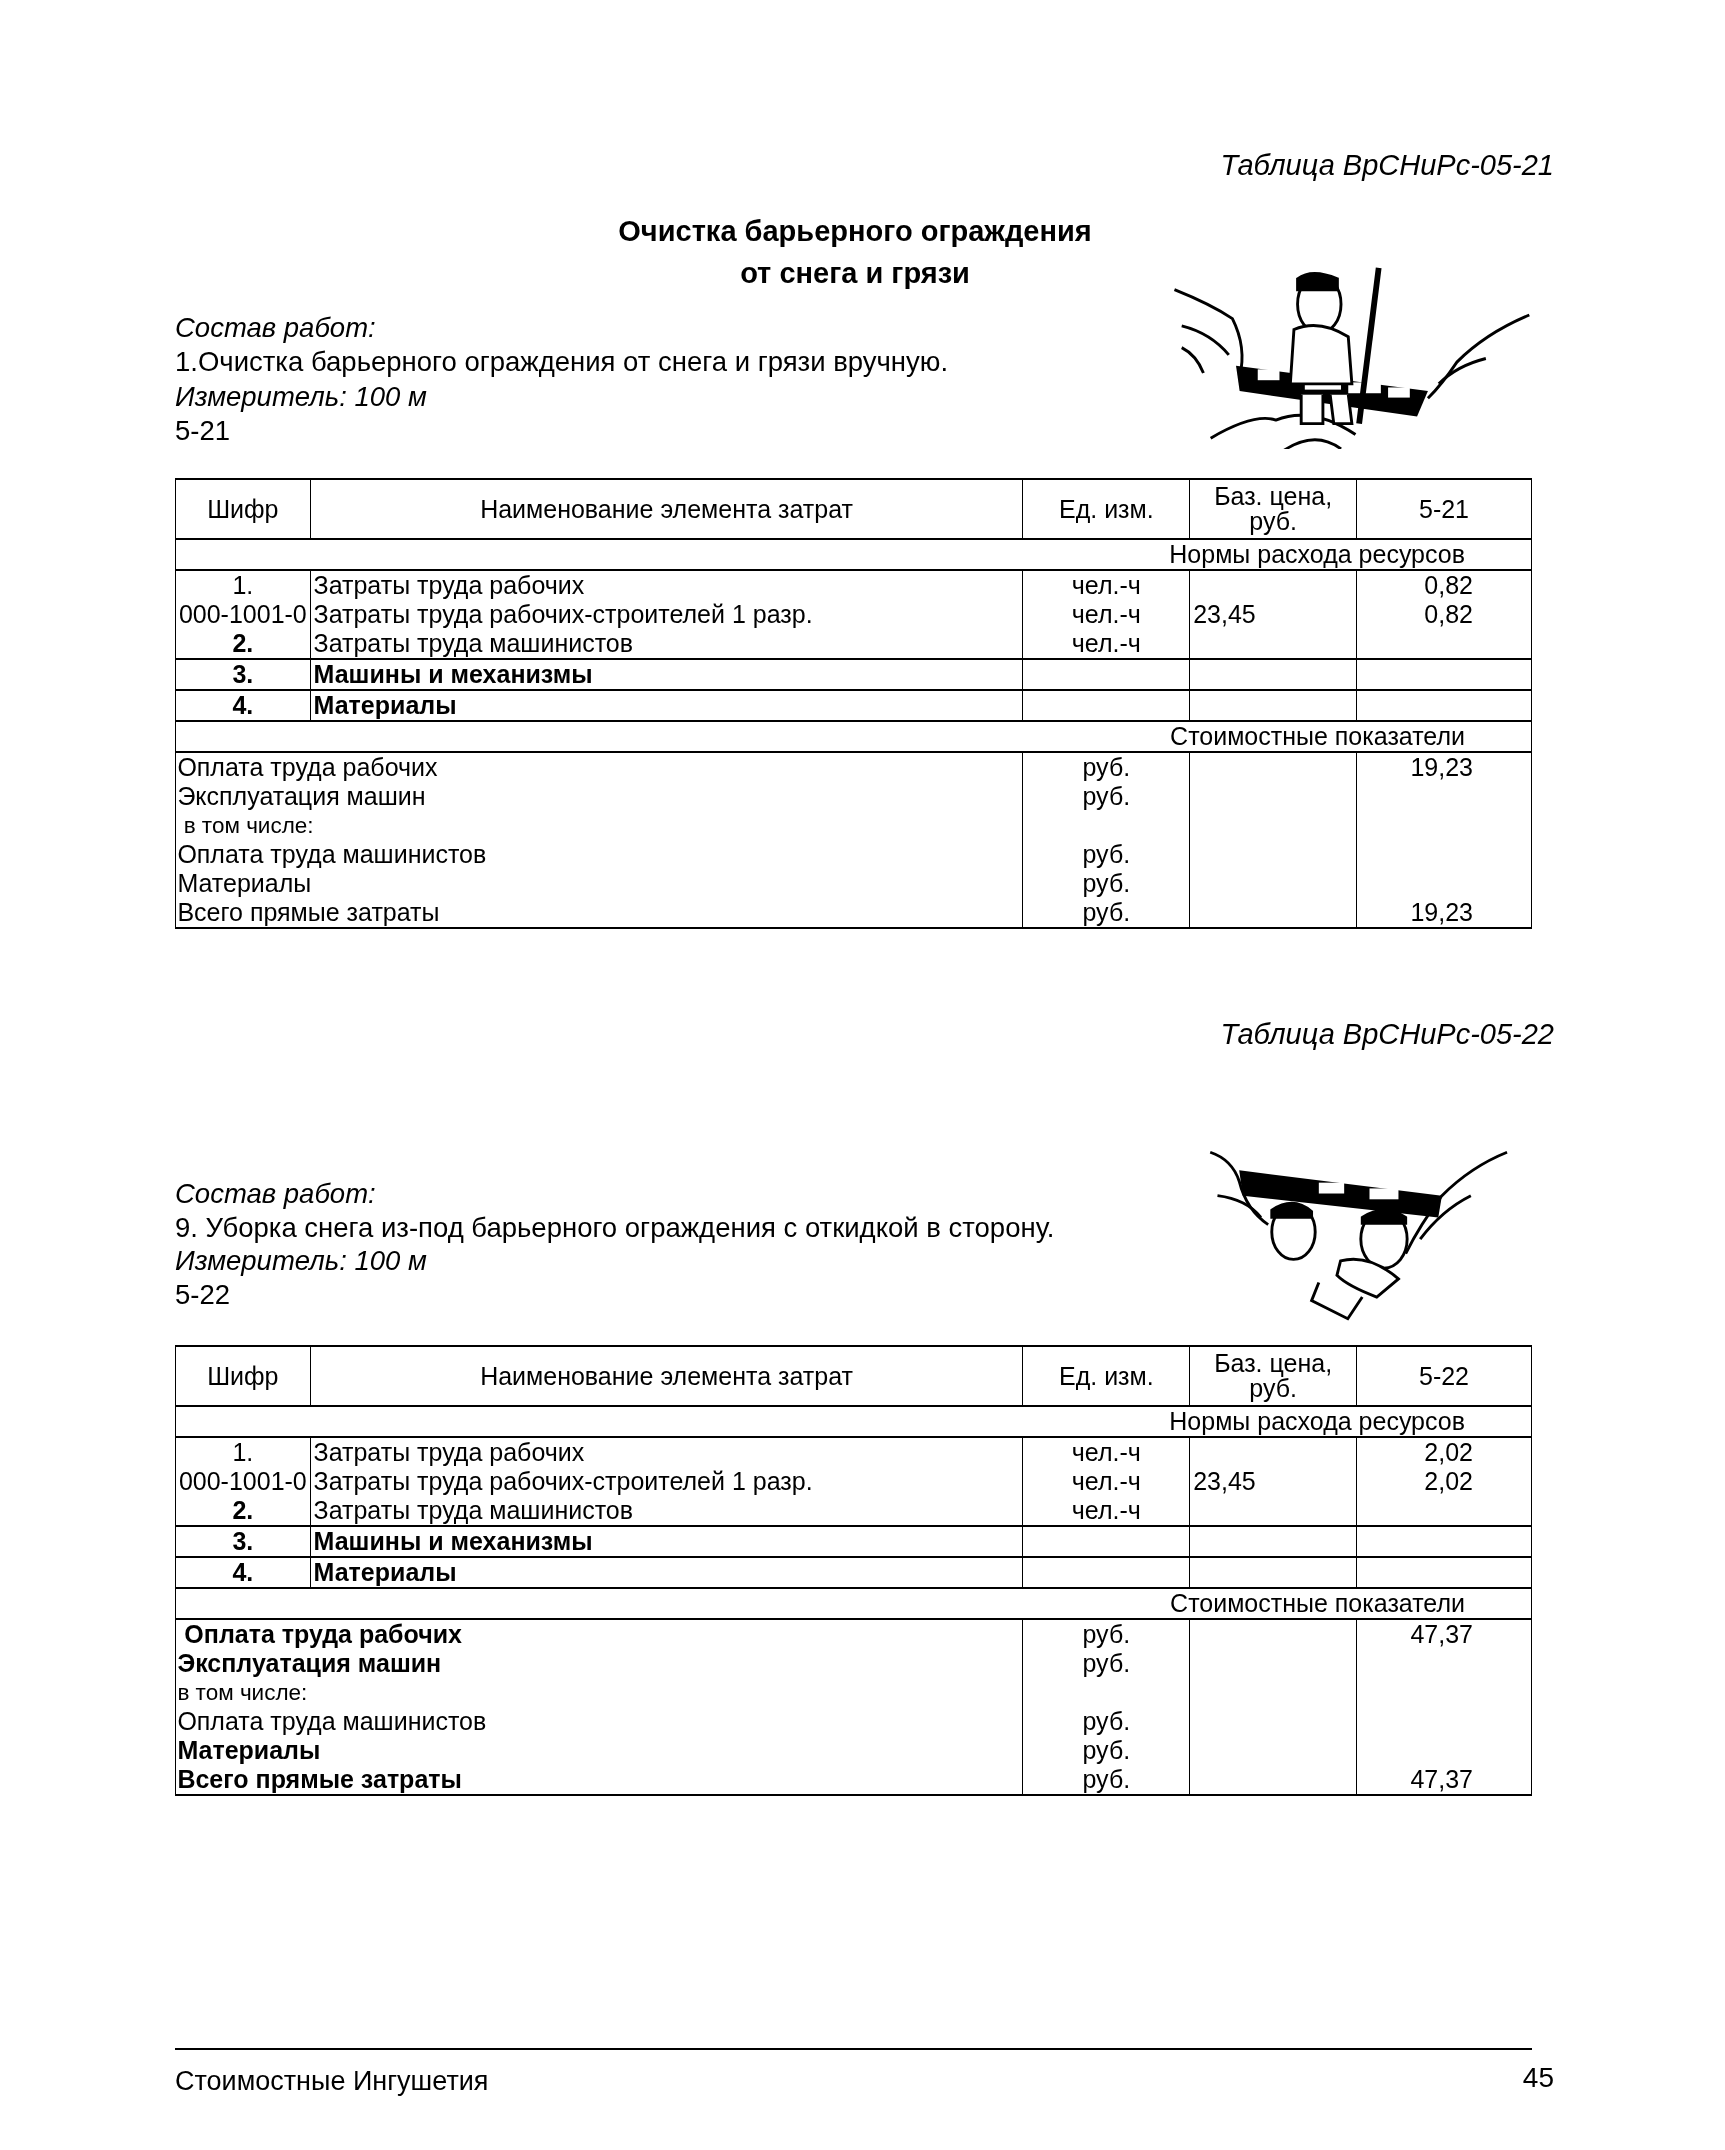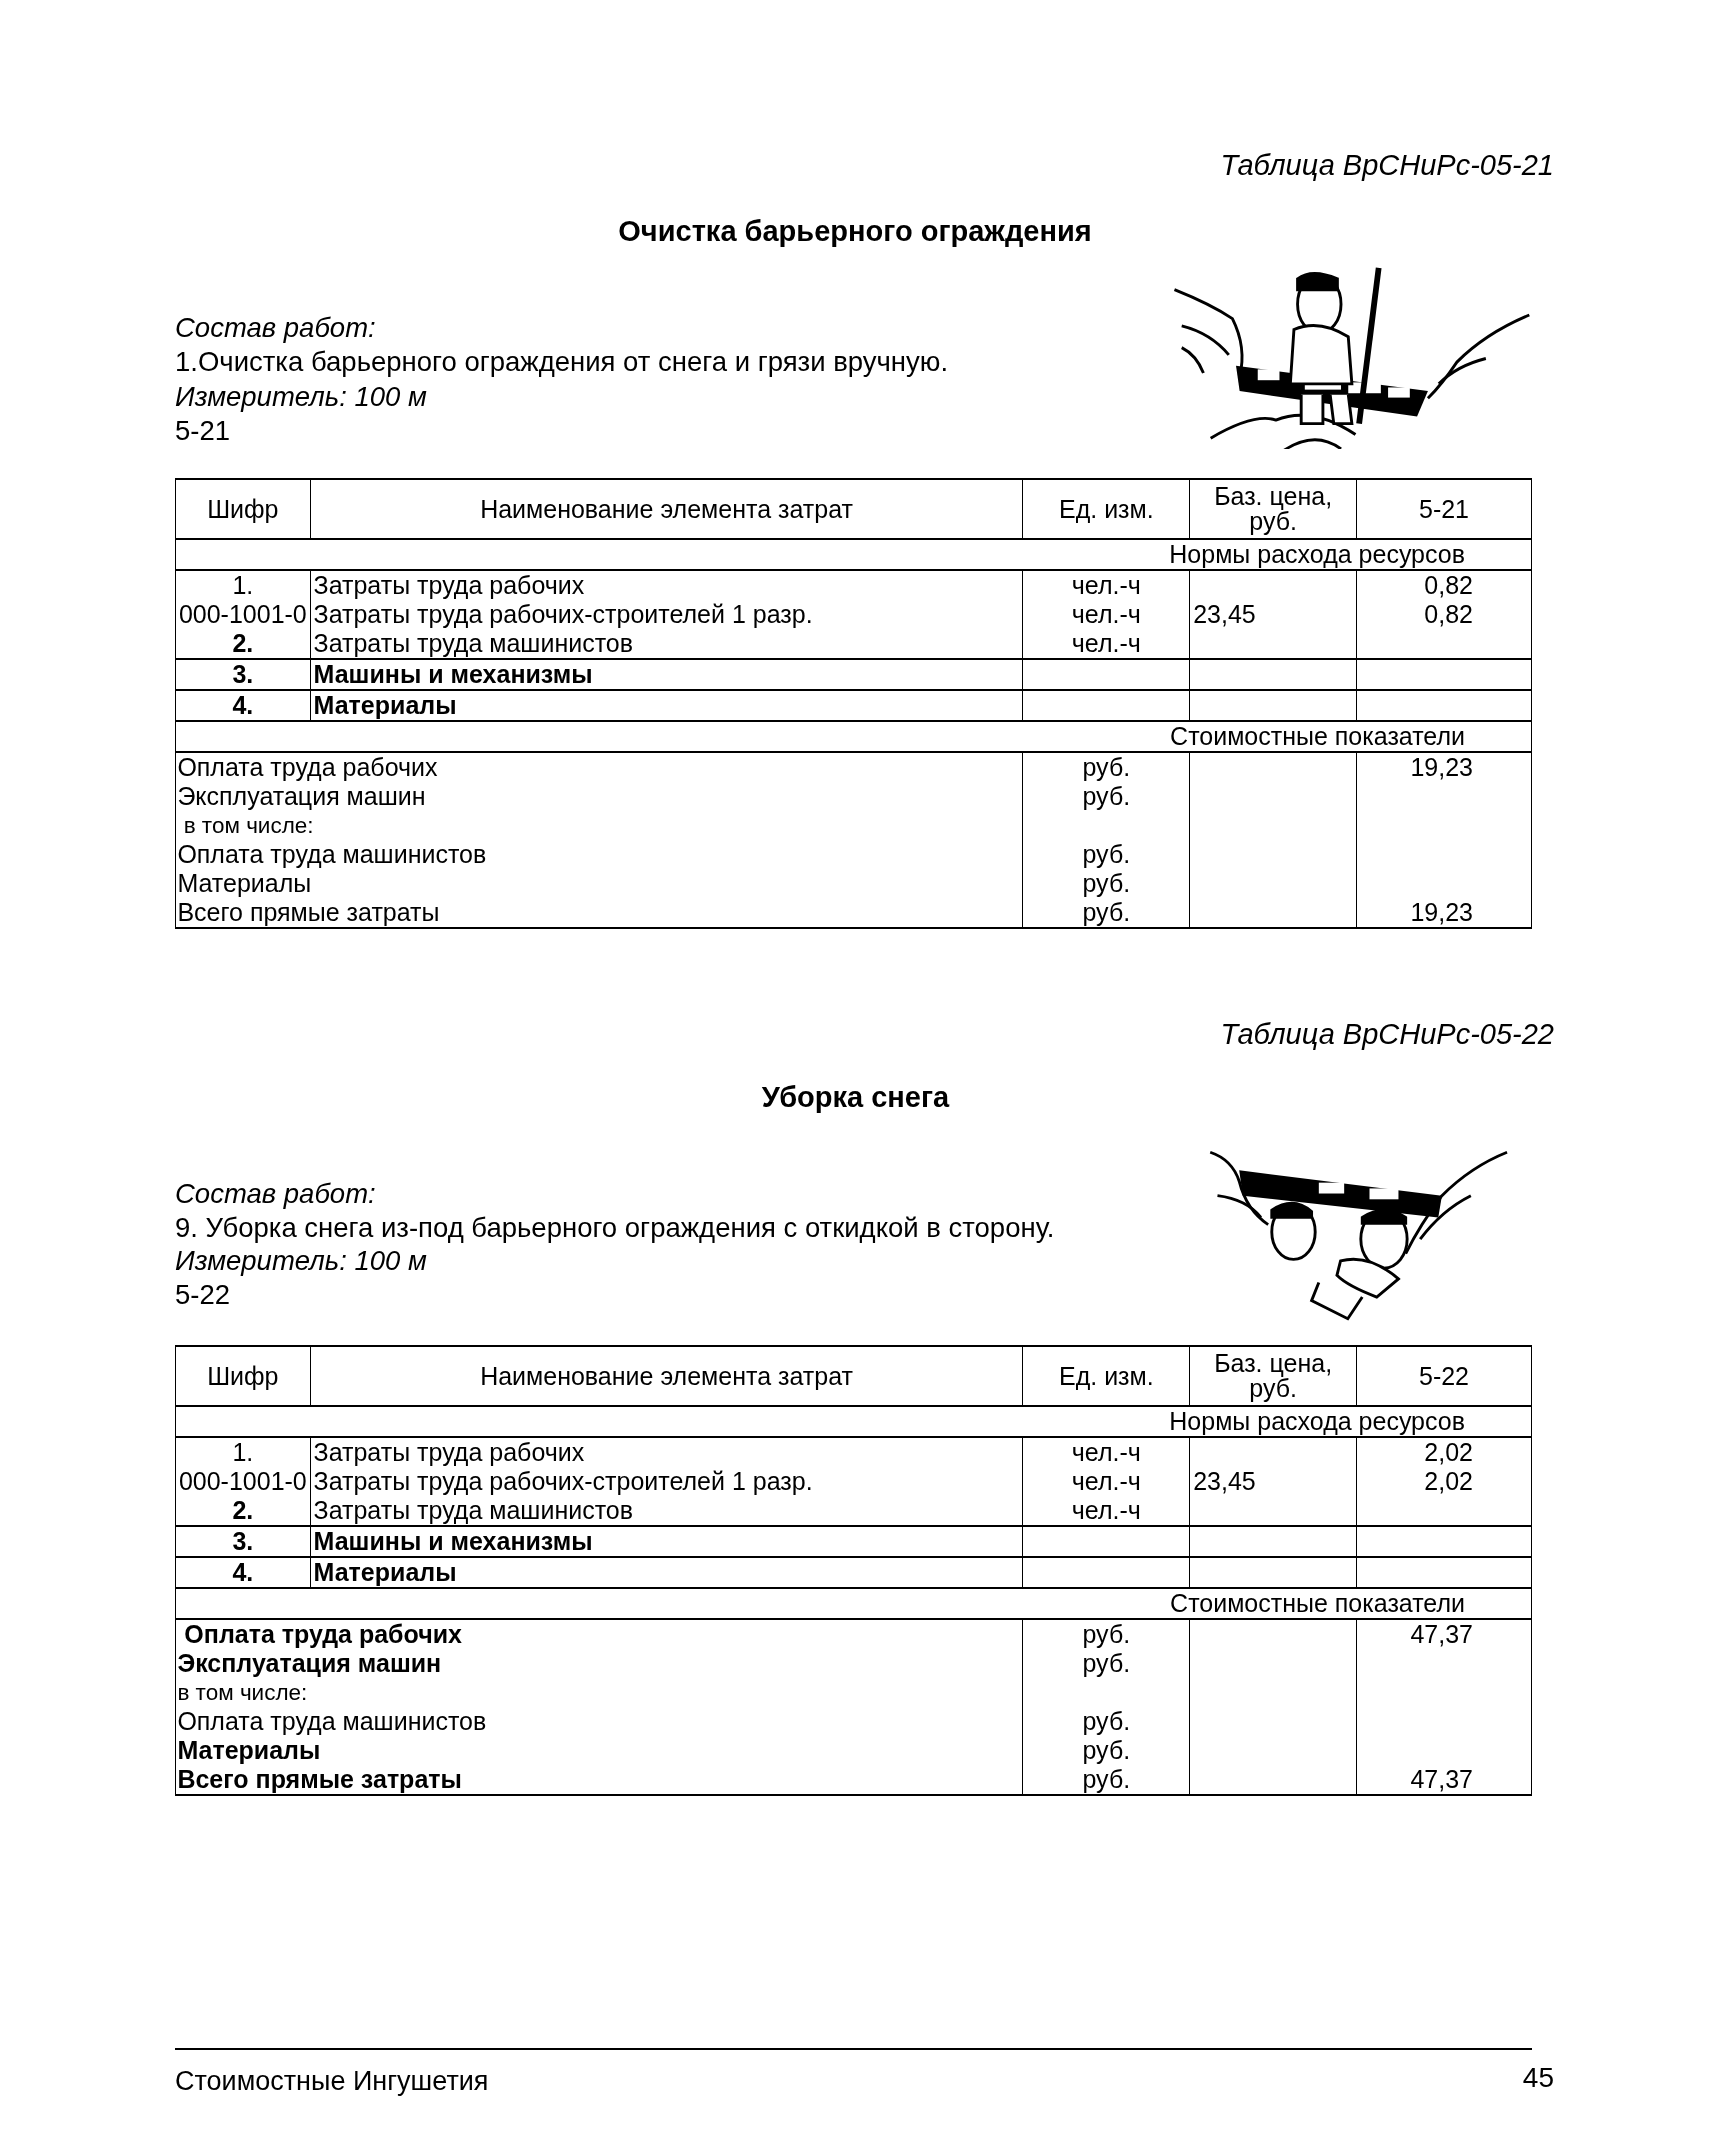--- a/index.html
+++ b/index.html
@@ -31,20 +31,21 @@
   .footer-left { left:175px; top:2066px; font-size:27px; }
   .footer-right { right:171px; top:2062px; font-size:28px; font-weight:normal; }
   .illus { position:absolute; }
 </style>
 </head>
 <body>
 
 <div class="abs table-caption" style="top:149px;">Таблица ВрСНиРс-05-21</div>
 <div class="abs title" style="left:449px; width:812px; top:210px;">
   <div>Очистка барьерного ограждения</div>
+  <div>от снега и грязи</div>
 </div>
 <div class="abs label-bi" style="top:312px;">Состав работ:</div>
 <div class="abs text" style="top:346px;">1.Очистка барьерного ограждения от снега и грязи вручную.</div>
 <div class="abs label-bi" style="top:381px;">Измеритель: 100 м</div>
 <div class="abs text" style="top:415px;">5-21</div>
 
 <svg class="illus" style="left:1167px; top:239px;" width="377" height="210" viewBox="0 0 520 290">
   <g fill="none" stroke="#000" stroke-width="4">
     <path d="M10 70 Q60 90 90 110 Q110 150 100 190"></path>
     <path d="M20 120 Q60 130 85 160"></path>
@@ -153,21 +154,20 @@
     <td colspan="2" class="cl">Всего прямые затраты</td>
     <td class="c3">руб.</td>
     <td class="c4"></td>
     <td class="c5">19,23</td>
   </tr>
 </tbody>
   </table>
 
 <div class="abs table-caption" style="top:1018px;">Таблица ВрСНиРс-05-22</div>
 <div class="abs title" style="left:377px; width:957px; top:1076px;">
-  <div>Уборка снега</div>
 </div>
 <div class="abs label-bi" style="top:1178px;">Состав работ:</div>
 <div class="abs text" style="top:1212px;">9. Уборка снега из-под барьерного ограждения с откидкой в сторону.</div>
 <div class="abs label-bi" style="top:1245px;">Измеритель: 100 м</div>
 <div class="abs text" style="top:1279px;">5-22</div>
 
 <svg class="illus" style="left:1203px; top:1145px;" width="333" height="181" viewBox="0 0 460 250">
   <g fill="none" stroke="#000" stroke-width="4">
     <path d="M10 10 Q40 20 50 50 Q60 90 90 110"></path>
     <path d="M20 70 Q60 75 80 100"></path>

